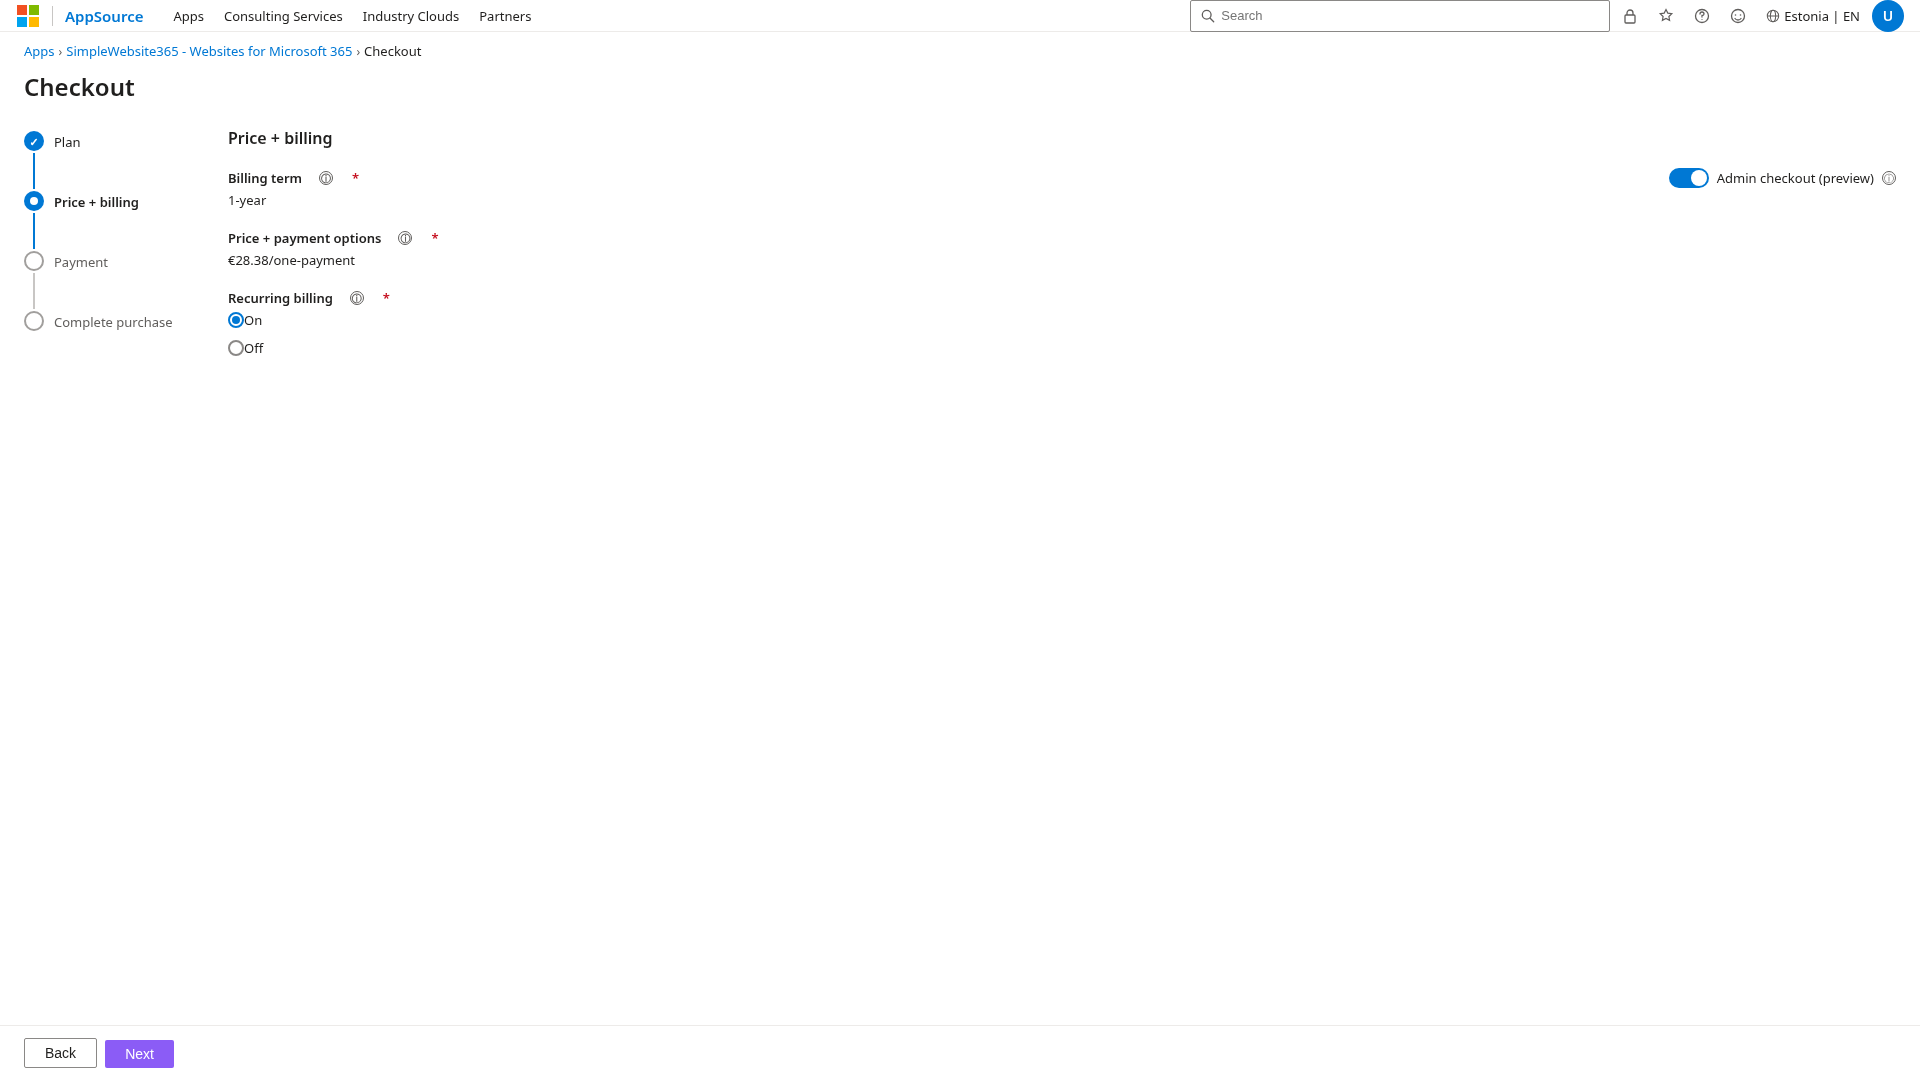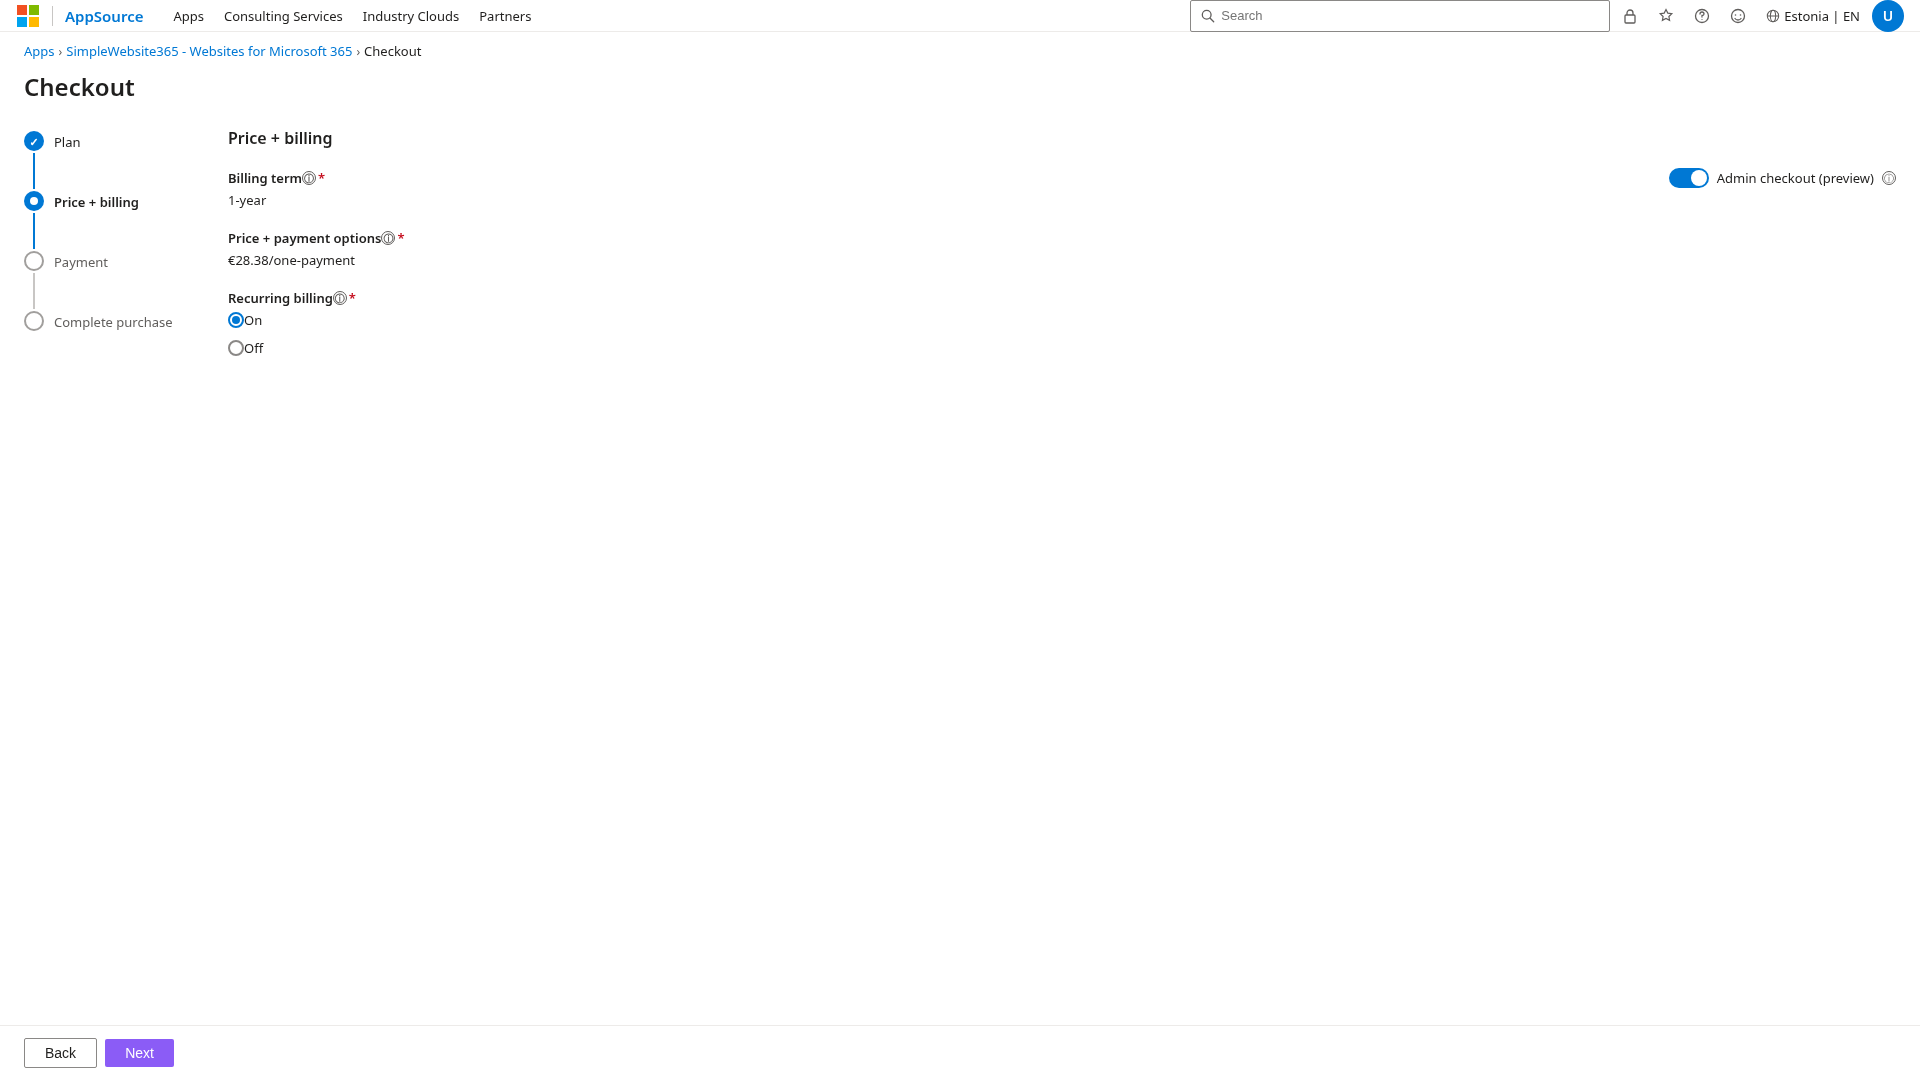--- a/index.html
+++ b/index.html
@@ -248,21 +248,21 @@
     .field-block {
       margin-bottom: 20px;
     }
     .field-label {
       font-size: 13px;
       font-weight: 600;
       color: #201f1e;
       margin-bottom: 4px;
       display: flex;
       align-items: center;
-      gap: 0;
+      gap: 17px;
     }
     .field-label .info-icon {
       width: 14px;
       height: 14px;
       border-radius: 50%;
       border: 1px solid #605e5c;
       display: inline-flex;
       align-items: center;
       justify-content: center;
       font-size: 10px;
@@ -303,21 +303,21 @@
     }
     .radio-input.unchecked {
       border: 2px solid #8a8886;
     }
 
     
     .footer {
       border-top: 1px solid #edebe9;
       padding: 12px 24px;
       display: flex;
-      align-items: center;
+      align-items: flex-end;
       gap: 8px;
       background: #fff;
     }
     .btn-back {
       padding: 6px 20px;
       font-size: 14px;
       border: 1px solid #8a8886;
       background: #fff;
       color: #201f1e;
       cursor: pointer;

